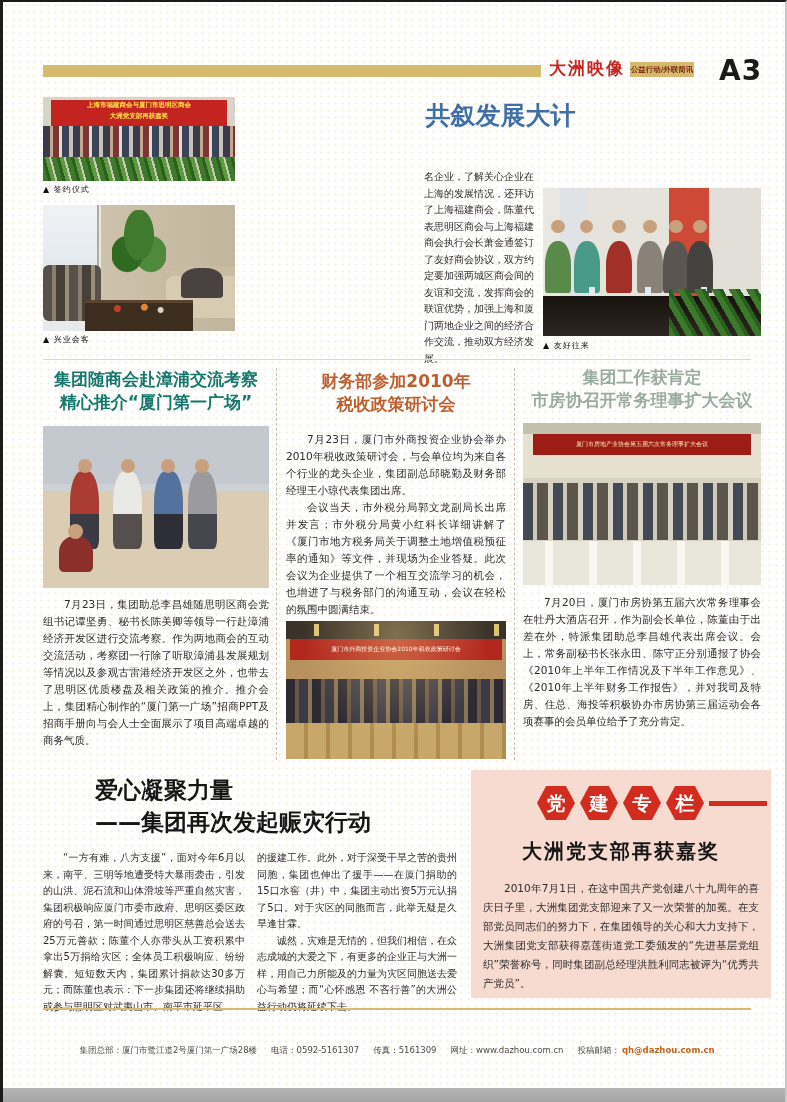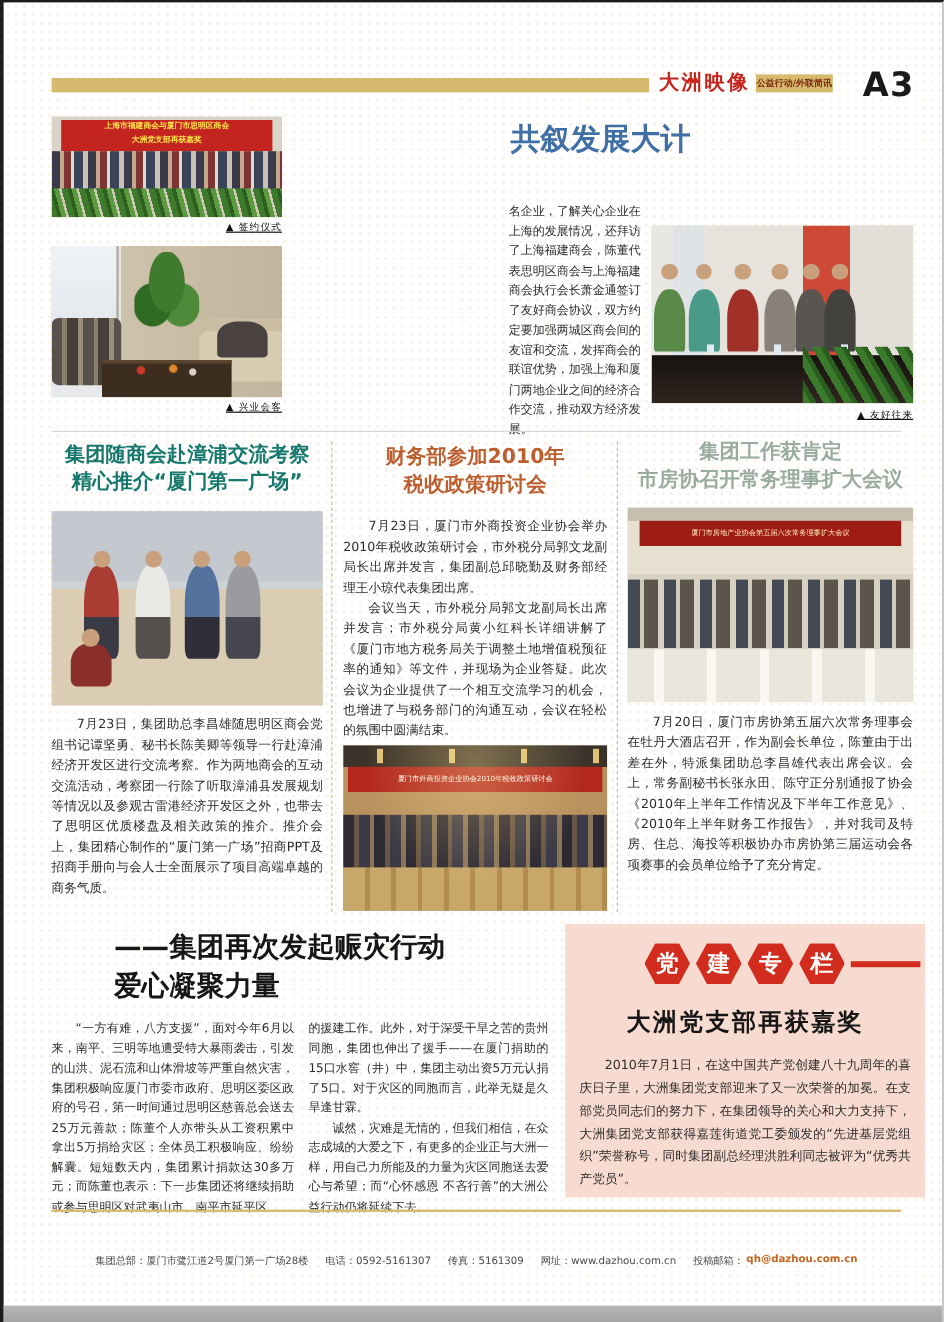--- a/index.html
+++ b/index.html
@@ -18,21 +18,21 @@
   .tanbar { background:#d6ba6e; }
   .masthead { font-size:17px; font-weight:bold; color:#c5261f; letter-spacing:2px; }
   .sectbar { background:#d6ba6e; text-align:center; font-size:7.5px; color:#7c2a10; line-height:15px; font-weight:bold; }
   .pageno { font-size:28px; color:#1a1a1a; letter-spacing:1px;font-weight:bold; }
 
   
   .headline { text-align:center; font-size:25px; line-height:31px; font-weight:bold; color:#3f6fa5; }
   .btxt { font-size:10.5px; line-height:17px; text-align:justify; color:#2b2b2b; }
   .btxt.small { font-size:10px; line-height:16.5px; }
   .ind { text-indent:2em; }
-  .pcap { text-align:right; font-size:8px; color:#111; letter-spacing:1px;text-decoration:underline; }
+  .pcap { text-align:left; font-size:8px; color:#111; letter-spacing:1px; }
 
   .mid-title { text-align:center; font-weight:bold; font-size:17px; line-height:23px; }
   .t-teal { color:#16786d; }
   .t-orange { color:#bd5e2e; }
   .t-sage { color:#9aab9f; }
 
   .hline { border-top:1px solid #d8d8d8; }
   .vdash { border-left:1px dashed #c4bda9; }
   .tanrule { background:#d9bc74; }
 
@@ -181,21 +181,21 @@
     <p class="ind">7月23日，集团助总李昌雄随思明区商会党组书记谭坚勇、秘书长陈美卿等领导一行赴漳浦经济开发区进行交流考察。作为两地商会的互动交流活动，考察团一行除了听取漳浦县发展规划等情况以及参观古雷港经济开发区之外，也带去了思明区优质楼盘及相关政策的推介。推介会上，集团精心制作的“厦门第一广场”招商PPT及招商手册向与会人士全面展示了项目高端卓越的商务气质。</p>
   </div>
 
   <div class="abs vdash" style="left:273px;top:366px;height:392px;"></div>
 
   <div class="abs mid-title t-orange" style="left:283px;top:368px;width:220px;">
     <div>财务部参加2010年</div>
     <div>税收政策研讨会</div>
   </div>
   <div class="abs btxt" style="left:283px;top:429px;width:220px;height:186px;">
-    <p class="ind">7月23日，厦门市外商投资企业协会举办2010年税收政策研讨会，市外税分局郭文龙副局长出席并发言，集团副总邱晓勤及财务部经理王小琼代表集团出席。</p>
+    <p class="ind">7月23日，厦门市外商投资企业协会举办2010年税收政策研讨会，与会单位均为来自各个行业的龙头企业，集团副总邱晓勤及财务部经理王小琼代表集团出席。</p>
     <p class="ind">会议当天，市外税分局郭文龙副局长出席并发言；市外税分局黄小红科长详细讲解了《厦门市地方税务局关于调整土地增值税预征率的通知》等文件，并现场为企业答疑。此次会议为企业提供了一个相互交流学习的机会，也增进了与税务部门的沟通互动，会议在轻松的氛围中圆满结束。</p>
   </div>
   <div class="photo" style="left:283px;top:619px;width:220px;height:138px;">
     <div class="ph-el p5base"></div>
     <div class="ph-el p5lights"></div>
     <div class="ph-el p5ban">厦门市外商投资企业协会2010年税收政策研讨会</div>
     <div class="ph-el p5crowd"></div>
     <div class="ph-el p5tables"></div>
     <div class="ph-el p5glow"></div>
   </div>
@@ -210,22 +210,22 @@
     <div class="ph-el p6base"></div>
     <div class="ph-el p6ban">厦门市房地产业协会第五届六次常务理事扩大会议</div>
     <div class="ph-el p6crowd"></div>
     <div class="ph-el p6tables"></div>
   </div>
   <div class="abs btxt" style="left:520px;top:592px;width:238px;height:168px;">
     <p class="ind">7月20日，厦门市房协第五届六次常务理事会在牡丹大酒店召开，作为副会长单位，陈董由于出差在外，特派集团助总李昌雄代表出席会议。会上，常务副秘书长张永田、陈守正分别通报了协会《2010年上半年工作情况及下半年工作意见》、《2010年上半年财务工作报告》，并对我司及特房、住总、海投等积极协办市房协第三届运动会各项赛事的会员单位给予了充分肯定。</p>
   </div>
 
   <div class="abs" style="left:40px;top:772px;width:422px;height:238px;">
+    <div class="charity-title" style="padding-left:52px;">爱心凝聚力量</div>
     <div class="charity-title" style="padding-left:52px;">——集团再次发起赈灾行动</div>
-    <div class="charity-title" style="padding-left:52px;">爱心凝聚力量</div>
     <div style="display:flex; gap:12px; margin-top:12px;">
       <div class="btxt small" style="width:202px;">
         <p class="ind">“一方有难，八方支援”，面对今年6月以来，南平、三明等地遭受特大暴雨袭击，引发的山洪、泥石流和山体滑坡等严重自然灾害，集团积极响应厦门市委市政府、思明区委区政府的号召，第一时间通过思明区慈善总会送去25万元善款；陈董个人亦带头从工资积累中拿出5万捐给灾区；全体员工积极响应、纷纷解囊。短短数天内，集团累计捐款达30多万元；而陈董也表示：下一步集团还将继续捐助或参与思明区对武夷山市、南平市延平区</p>
       </div>
       <div class="btxt small" style="width:200px;">
         <p>的援建工作。此外，对于深受干旱之苦的贵州同胞，集团也伸出了援手——在厦门捐助的15口水窖（井）中，集团主动出资5万元认捐了5口。对于灾区的同胞而言，此举无疑是久旱逢甘霖。</p>
         <p class="ind">诚然，灾难是无情的，但我们相信，在众志成城的大爱之下，有更多的企业正与大洲一样，用自己力所能及的力量为灾区同胞送去爱心与希望；而“心怀感恩 不吝行善”的大洲公益行动仍将延续下去。</p>
       </div>
     </div>
   </div>

